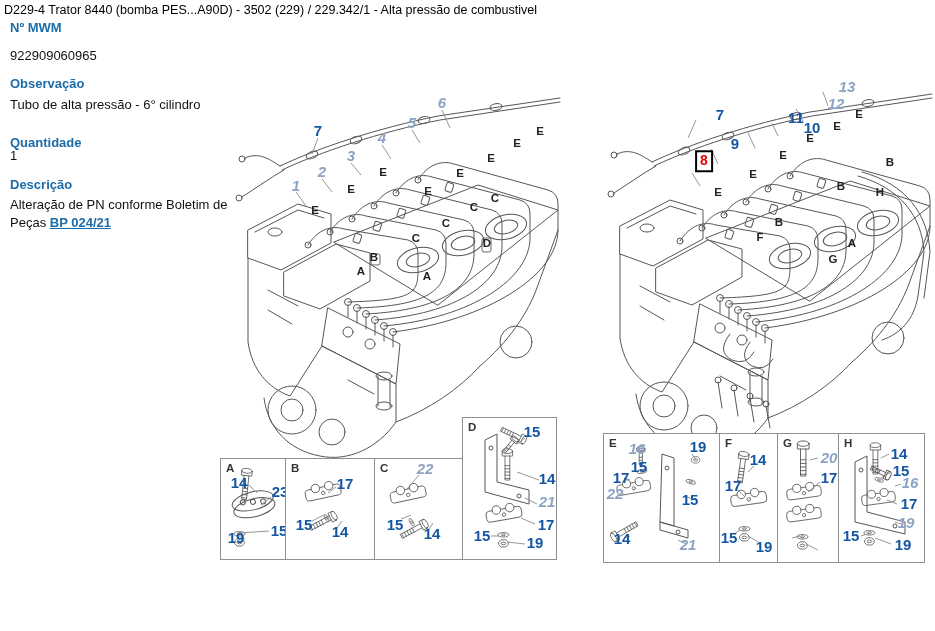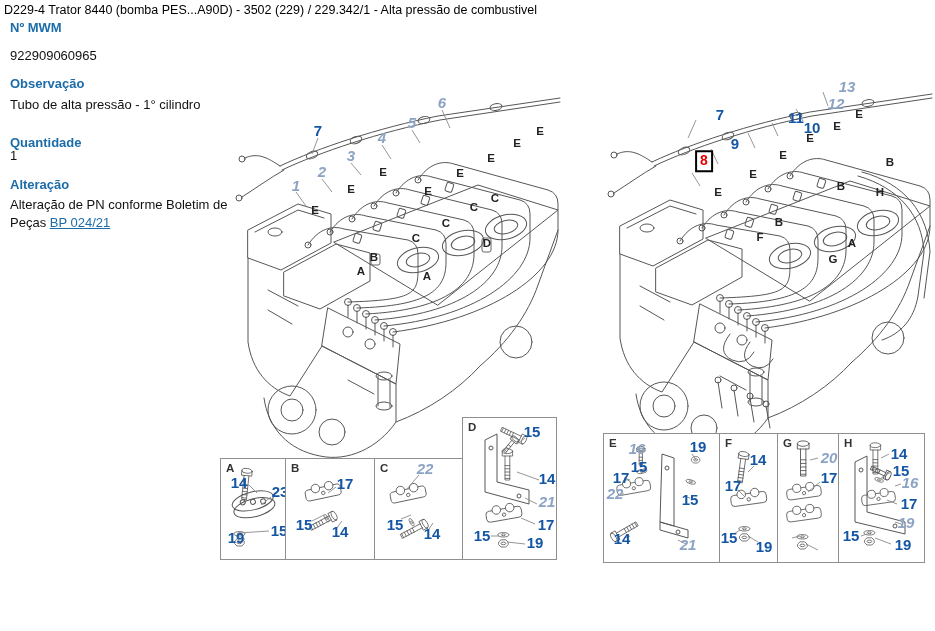--- a/index.html
+++ b/index.html
@@ -11,21 +11,21 @@
   .title{
     position:absolute;left:4px;top:3px;font-size:12.5px;color:#000;white-space:nowrap;
   }
   .info{position:absolute;left:10px;top:0;width:228px;}
   .info h3{
     position:absolute;margin:0;font-size:13px;font-weight:bold;color:var(--heading,#1b6ca9);
     white-space:nowrap;
   }
   .info .val{position:absolute;font-size:13px;color:#111;line-height:18px;}
   .obs{width:226px;}
-  a.bp-link{color:var(--heading,#1b6ca9);text-decoration:underline;font-weight:normal;cursor:pointer;}
+  a.bp-link{color:var(--heading,#1b6ca9);text-decoration:underline;font-weight:bold;cursor:pointer;}
   .diagram{position:absolute;}
   .diagram svg{display:block;}
   
   .co{
     position:absolute;transform:translate(-50%,-50%);white-space:nowrap;line-height:1.1;
     font-size:15px;
   }
   .co.blue{color:var(--cblue,#1456a4);font-weight:bold;}
   .co.dim{color:var(--cdim,#8ca3c4);font-style:italic;font-weight:600;}
   .co.red{
@@ -145,24 +145,24 @@
     </g>
   </defs>
 </svg>
 
 <div class="title">D229-4 Trator 8440 (bomba PES...A90D) - 3502 (229)  /  229.342/1 - Alta pressão de combustivel</div>
 
 <div class="info">
   <h3 style="top:20px">Nº MWM</h3>
   <div class="val" style="top:47px">922909060965</div>
   <h3 style="top:76px">Observação</h3>
-  <div class="val" style="top:96px">Tubo de alta pressão - 1° cilindro</div>
+  <div class="val" style="top:96px">Tubo de alta pressão - 6° cilindro</div>
   <h3 style="top:135px">Quantidade</h3>
   <div class="val" style="top:147px">1</div>
-  <h3 style="top:177px">Alteração</h3>
+  <h3 style="top:177px">Descrição</h3>
   <div class="val obs" style="top:196px">
     <span>Alteração de PN conforme Boletim de Peças</span>
     <a class="bp-link">BP 024/21</a>
   </div>
 </div>
 
 <div class="diagram" style="left:228px;top:80px">
   <svg width="340" height="388" viewBox="0 0 340 388">
     <use href="#engine"></use>
     <g stroke="#8a8a8a" stroke-width="0.9" fill="none">

